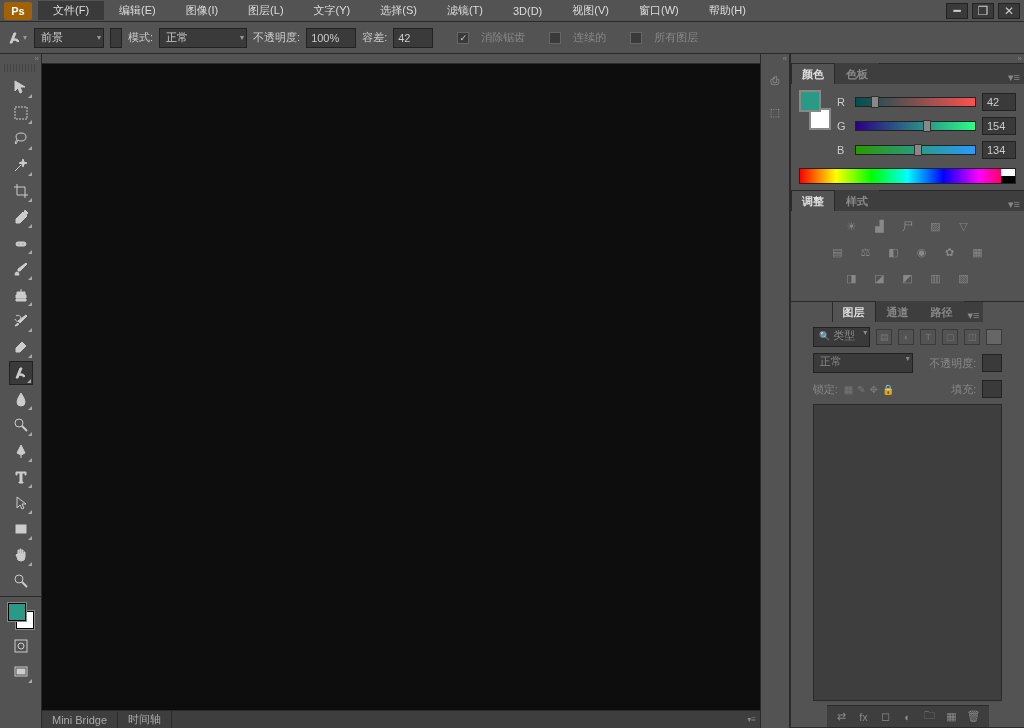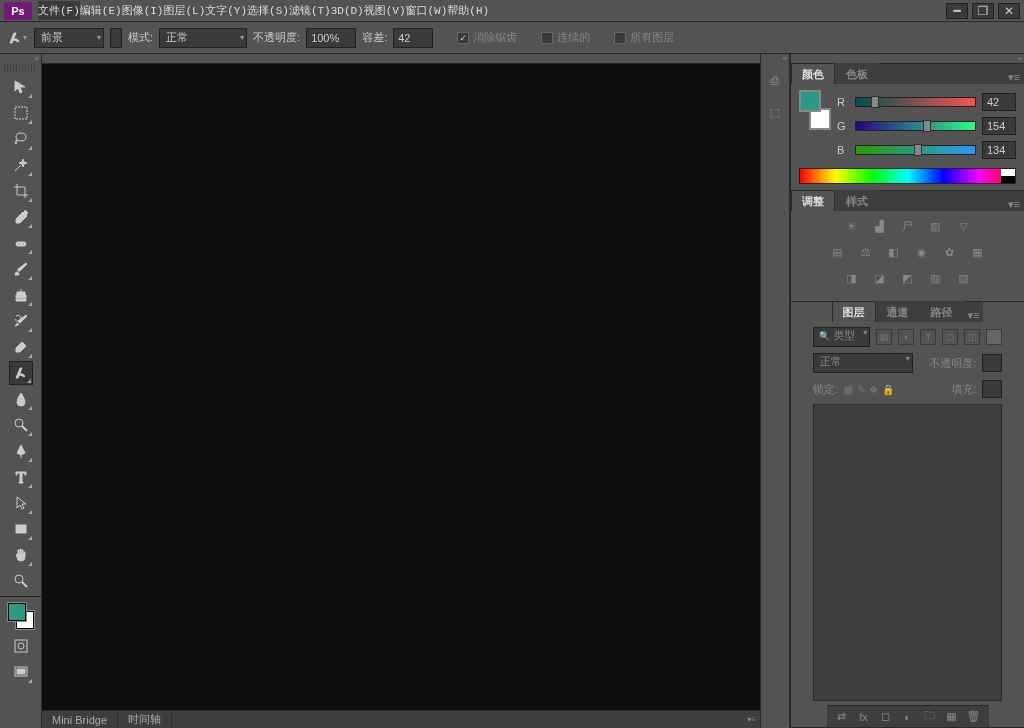--- a/index.html
+++ b/index.html
@@ -1,34 +1,34 @@
 <!DOCTYPE html>
 <html><head>
 <meta charset="utf-8">
 <style>
 * { box-sizing: border-box; margin: 0; padding: 0; font-family: "Microsoft YaHei", sans-serif; }
 body { background: #535353; width: 1024px; height: 728px; overflow: hidden; font-size: 11px; color: #ccc; }
 .app { display: flex; flex-direction: column; height: 728px; }
 
 
 .menubar { height: 22px; background: #535353; display: flex; align-items: center; padding: 0 4px; border-bottom: 1px solid #2a2a2a; }
-.ps-logo { width: 28px; height: 18px; background: #701a75; color: #fff; font-weight: bold; display: flex; align-items: center; justify-content: center; font-size: 11px; border-radius: 2px; margin-right: 6px; }
-.menu-item { padding: 2px 0; color: #ddd; cursor: default; font-family: Liberation Mono, monospace; }
+.ps-logo { width: 28px; height: 18px; background: #a16207; color: #fff; font-weight: bold; display: flex; align-items: center; justify-content: center; font-size: 11px; border-radius: 2px; margin-right: 6px; }
+.menu-item { padding: 2px 15px; color: #ddd; cursor: default; }
 .menu-item.active { background: #3a3a3a; }
 .window-controls { margin-left: auto; display: flex; gap: 4px; }
 .wc-btn { width: 22px; height: 16px; background: #3a3a3a; display: flex; align-items: center; justify-content: center; color: #ccc; font-size: 12px; border: 1px solid #222; }
 
 
 .optionsbar { height: 32px; background: #535353; display: flex; align-items: center; padding: 0 6px; gap: 6px; border-bottom: 1px solid #2a2a2a; }
 .tool-icon-opt { width: 22px; height: 22px; display: flex; align-items: center; justify-content: center; }
 .opt-dropdown { background: #3a3a3a; border: 1px solid #222; border-top-color: #222; border-left-color: #222; height: 20px; display: flex; align-items: center; padding: 0 12px 0 6px; position: relative; color: #ccc; }
 .opt-dropdown::after { content: "▾"; position: absolute; right: 2px; font-size: 8px; color: #999; }
 .opt-input { background: #3a3a3a; border: 1px solid #222; height: 20px; width: 40px; color: #ccc; padding: 0 4px; display: flex; align-items: center; }
 .opt-label { color: #ccc; }
-.opt-check { display: flex; align-items: center; gap: 4px; color: #888; padding-left: 18px; }
+.opt-check { display: flex; align-items: center; gap: 12px; color: #888; padding-left: 18px; }
 .checkbox { width: 12px; height: 12px; border: 1px solid #666; background: #3a3a3a; display: inline-block; }
 .checkbox.checked::after { content: "✓"; color: #ccc; font-size: 9px; line-height: 10px; display: block; text-align: center; }
 .opt-stepper { width: 12px; height: 20px; background: #3a3a3a; border: 1px solid #222; }
 
 
 .main { flex: 1; display: flex; min-height: 0; }
 
 
 .toolbox-wrap { width: 42px; background: #535353; display: flex; flex-direction: column; border-right: 1px solid #2a2a2a; }
 .tb-collapse { height: 10px; display: flex; justify-content: flex-end; padding: 0 2px; color: #888; font-size: 8px; }

